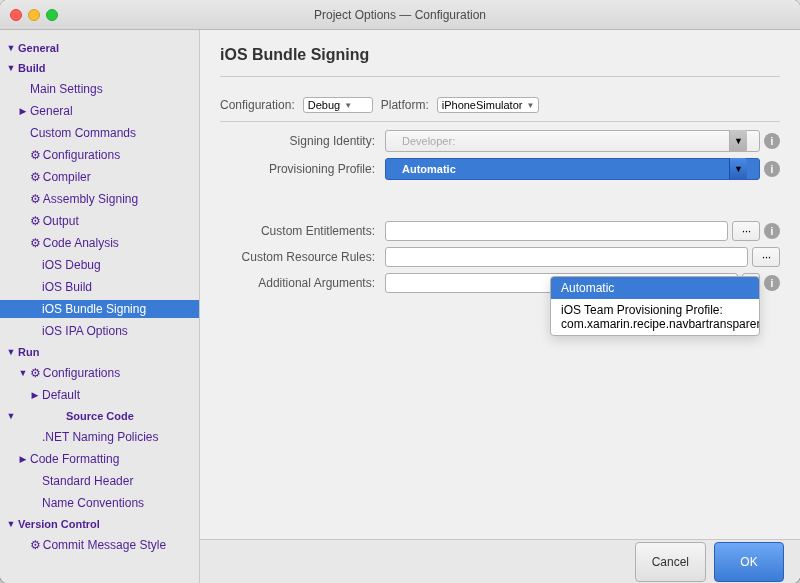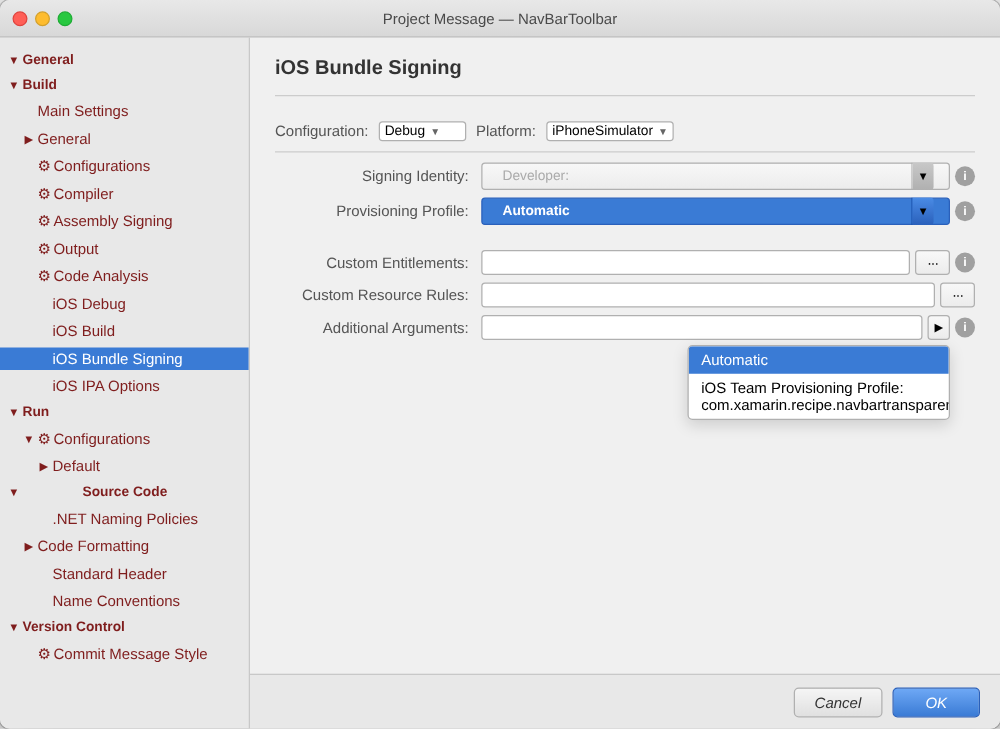--- a/index.html
+++ b/index.html
@@ -71,21 +71,21 @@
       user-select: none;
     }
     .sidebar-item.active > .sidebar-label {
       background: #3a7bd5;
       color: white;
     }
     .sidebar-label {
       display: flex;
       align-items: center;
       padding: 2px 8px 2px 0;
-      color: #7f1d1d;
+      color: #4c1d95;
       font-size: 12px;
       white-space: nowrap;
     }
     .sidebar-item.active .sidebar-label {
       background: #3a7bd5;
       color: white;
     }
     .indent-0 { padding-left: 6px; }
     .indent-1 { padding-left: 18px; }
     .indent-2 { padding-left: 30px; }
@@ -268,30 +268,29 @@
       height: 44px;
       background: #e8e8e8;
       border-top: 1px solid #c8c8c8;
       display: flex;
       align-items: center;
       justify-content: flex-end;
       padding: 0 16px;
       gap: 8px;
     }
     .btn {
-      height: 24px;
+      height: 40px;
       min-width: 70px;
       border-radius: 4px;
       font-size: 12px;
       cursor: pointer;
       display: flex;
       align-items: center;
       justify-content: center;
       padding: 0 16px;
-      font-style: italic;
     }
     .btn-cancel {
       background: linear-gradient(to bottom, #f5f5f5, #e0e0e0);
       border: 1px solid #b0b0b0;
       color: #333;
     }
     .btn-ok {
       background: linear-gradient(to bottom, #6ea8f5, #3a7bd5);
       border: 1px solid #2a60bb;
       color: white;
@@ -307,21 +306,21 @@
 <body>
 
 <div class="window">
 
   <div class="titlebar">
     <div class="traffic-lights">
       <div class="traffic-light tl-close"></div>
       <div class="traffic-light tl-min"></div>
       <div class="traffic-light tl-max"></div>
     </div>
-    <span class="titlebar-title">Project Message — NavBarToolbar</span>
+    <span class="titlebar-title">Project Options — Configuration</span>
   </div>
 
   <div class="content">
 
     <div class="sidebar">
 
       <div class="sidebar-item">
         <div class="sidebar-label indent-0">
           <span class="triangle open"></span>
           <span style="font-weight:600;font-size:11px;">General</span>
@@ -337,20 +336,26 @@
       <div class="sidebar-item">
         <div class="sidebar-label indent-1">
           <span class="triangle empty"></span>
           <span>Main Settings</span>
         </div>
       </div>
       <div class="sidebar-item">
         <div class="sidebar-label indent-1">
           <span class="triangle closed"></span>
           <span>General</span>
+        </div>
+      </div>
+      <div class="sidebar-item">
+        <div class="sidebar-label indent-1">
+          <span class="triangle empty"></span>
+          <span>Custom Commands</span>
         </div>
       </div>
       <div class="sidebar-item">
         <div class="sidebar-label indent-1">
           <span class="triangle empty"></span>
           <span style="margin-right:2px;">⚙</span>
           <span>Configurations</span>
         </div>
       </div>
       <div class="sidebar-item">
@@ -516,21 +521,21 @@
             </div>
             <div class="info-btn">i</div>
 
             <div class="dropdown-overlay">
               <div class="dropdown-item selected">Automatic</div>
               <div class="dropdown-item">iOS Team Provisioning Profile: com.xamarin.recipe.navbartransparent</div>
             </div>
           </div>
         </div>
 
-        <div class="form-row" style="margin-top:20px;">
+        <div class="form-row" style="margin-top:41px;">
           <div class="form-label">Custom Entitlements:</div>
           <div class="form-field">
             <input class="text-input" type="text" value="" style="">
             <div class="dots-btn">···</div>
             <div class="info-btn">i</div>
           </div>
         </div>
 
         <div class="form-row">
           <div class="form-label">Custom Resource Rules:</div>

